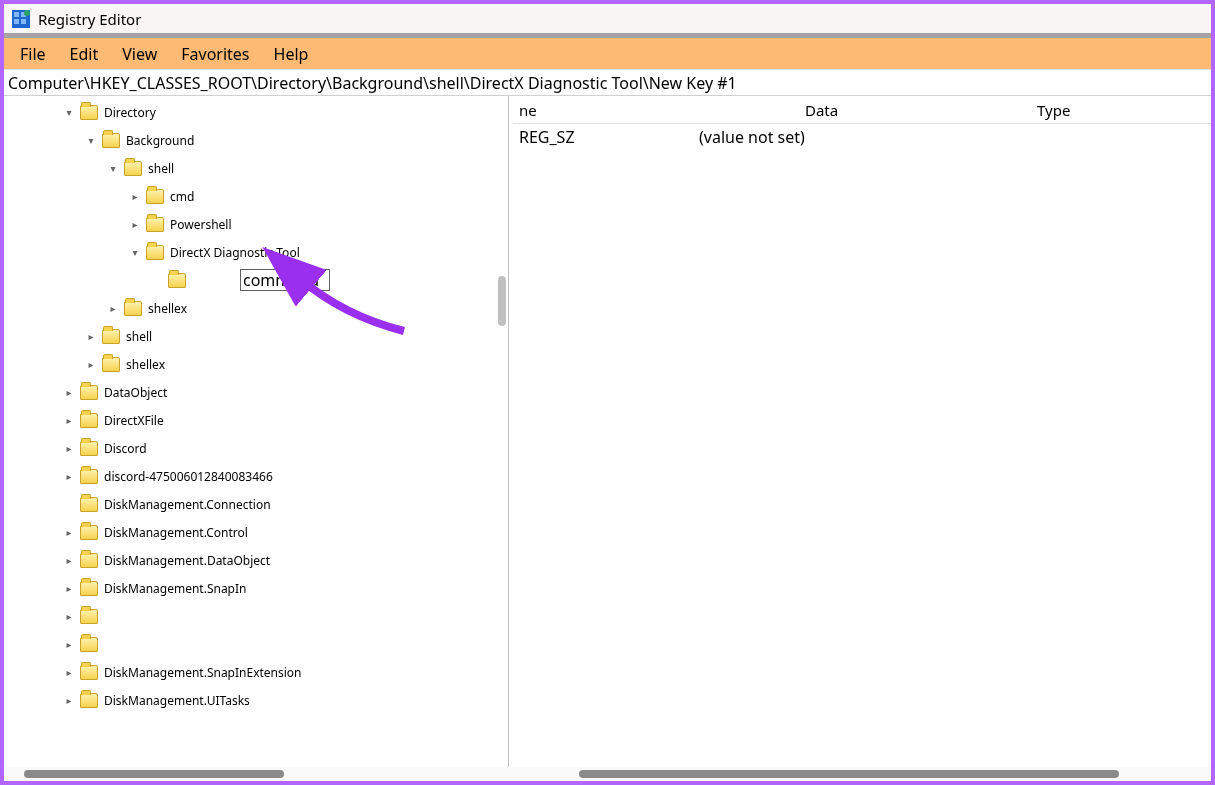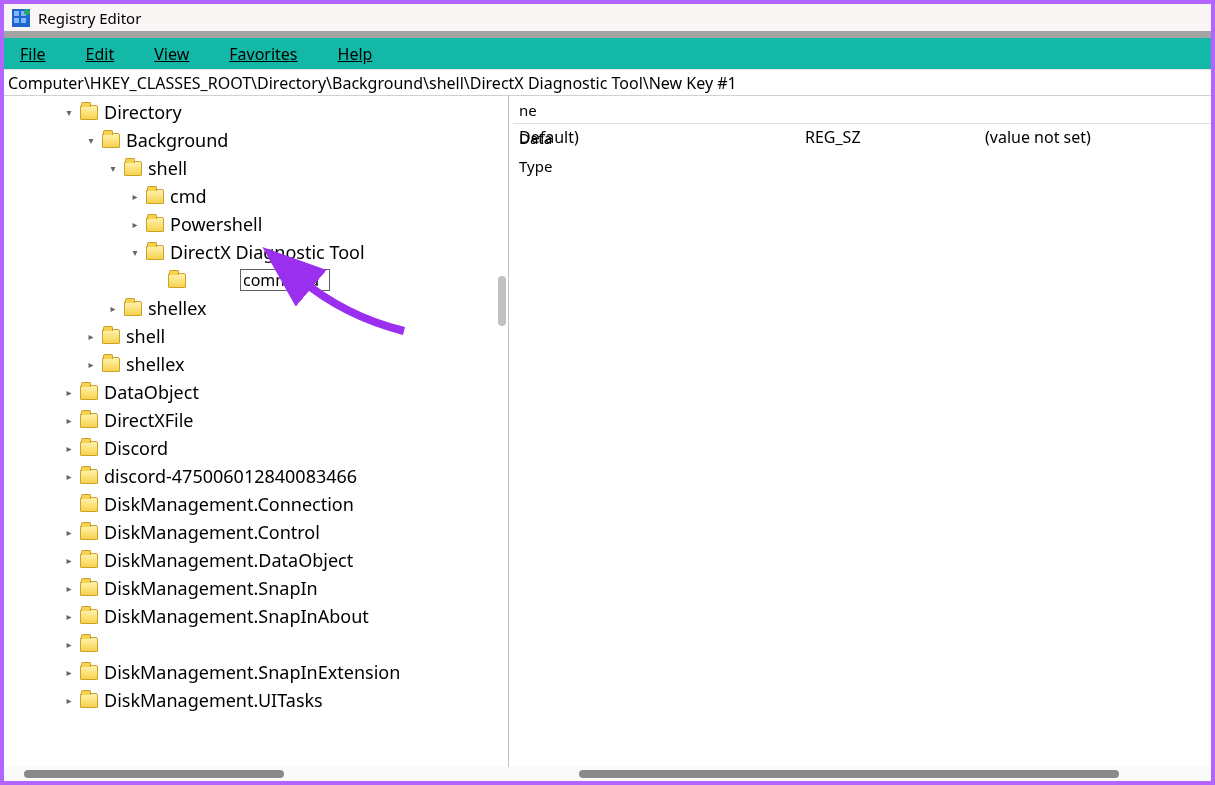--- a/index.html
+++ b/index.html
@@ -1,50 +1,50 @@
 <!DOCTYPE html>
 <html><head>
 <meta charset="utf-8">
 <style>
   * { box-sizing: border-box; margin: 0; padding: 0; }
   html, body { height: 100%; font-family: "Segoe UI", system-ui, sans-serif; font-size: 15px; color: #000; }
   body { display: flex; flex-direction: column; border: 4px solid #b366ff; background: #fff; }
 
   
-  .titlebar { display: flex; align-items: center; gap: 8px; height: 34px; padding: 4px 8px; background: #faf6f6; border-bottom: 7px solid #a3a3a3; }
+  .titlebar { display: flex; align-items: center; gap: 8px; height: 34px; padding: 4px 8px; background: #faf6f6; border-bottom: 5px solid #a3a3a3; }
   .titlebar .app-icon { width: 18px; height: 18px; }
   .titlebar .title { font-size: 15px; }
 
   
-  .menubar { display: flex; gap: 16px; height: 32px; align-items: center; padding: 0 4px; background: #14b8a6; border-bottom: 1px solid #e5e5e5; text-decoration: underline; }
+  .menubar { display: flex; gap: 0; height: 32px; align-items: center; padding: 0 4px; background: #fdba74; border-bottom: 1px solid #e5e5e5; }
   .menubar .menu-item { padding: 4px 12px; cursor: default; font-size: 16px; }
 
   
   .addressbar { height: 26px; padding: 2px 4px; font-size: 16px; background: #fff; border-bottom: 1px solid #d0d0d0; white-space: nowrap; overflow: hidden; }
 
   
   .panes { flex: 1 1 auto; display: flex; overflow: hidden; position: relative; }
   .tree-pane { width: 505px; overflow: auto; border-right: 1px solid #c0c0c0; position: relative; padding-top: 2px; }
   .splitter { width: 4px; background: #fff; cursor: col-resize; }
   .list-pane { flex: 1 1 auto; overflow: auto; position: relative; }
 
   
   .tree ul { list-style: none; padding-left: 0; }
   .tree li { position: relative; white-space: nowrap; }
   .tree .row { display: flex; align-items: center; height: 28px; padding-right: 10px; position: relative; }
   .tree .indent { display:inline-block; height:1px; }
   .tree .twisty { width: 14px; height: 14px; display: inline-flex; align-items: center; justify-content: center; margin-right: 4px; font-size: 10px; color:#666; cursor: default; }
   .tree .twisty.empty { visibility: hidden; }
   .tree .folder-icon { width: 18px; height: 15px; margin-right: 6px; display:inline-block; background: linear-gradient(#fff2b0,#f6d24e); border: 1px solid #c9a227; border-radius: 2px 2px 1px 1px; position:relative;}
   .tree .folder-icon::before{content:"";position:absolute;top:-4px;left:0;width:8px;height:4px;background:#f6d24e;border:1px solid #c9a227;border-bottom:none;border-radius:2px 2px 0 0;}
-  .tree .label { font-size: 18px; }
+  .tree .label { font-size: 12px; }
   .tree input.rename { font-size: 16px; font-family: inherit; padding: 0 2px; border: 1px solid #606060; width: 90px; height: 22px; outline:none;margin-left:48px; }
 
   
-  .list-headers { display:flex; height:28px; border-bottom:1px solid #e0e0e0; font-size:15px;flex-direction:column; }
+  .list-headers { display:flex; height:28px; border-bottom:1px solid #e0e0e0; font-size:15px; }
   .list-headers .col { padding:4px 6px; }
   .list-row { display:flex; height:26px; font-size:16px; }
   .list-row .col { padding:2px 6px; }
   .col-name { width: 286px; }
   .col-type { width: 180px; }
   .col-data { flex: 1; }
 
   
   .arrow-annot { position:absolute; pointer-events:none; }
   .arrow-annot svg { overflow: visible; }
@@ -249,21 +249,20 @@
               <span class="twisty">▸</span>
               <span class="folder-icon"></span>
               <span class="label">DiskManagement.SnapIn</span>
             </div>
           </li>
         <li>
             <div class="row">
               <span class="indent" style="width:58px"></span>
               <span class="twisty">▸</span>
               <span class="folder-icon"></span>
-              <span class="label">DiskManagement.SnapInAbout</span>
             </div>
           </li>
         <li>
             <div class="row">
               <span class="indent" style="width:58px"></span>
               <span class="twisty">▸</span>
               <span class="folder-icon"></span>
             </div>
           </li>
         <li>
@@ -301,21 +300,20 @@
 
   <div class="splitter"></div>
 
   <div class="list-pane">
     <div class="list-headers">
       <div class="col col-name">ne</div>
       <div class="col col-data">Data</div>
       <div class="col col-type">Type</div>
     </div>
     <div class="list-row">
-      <div class="col col-name">Default)</div>
       <div class="col col-type">REG_SZ</div>
       <div class="col col-data">(value not set)</div>
     </div>
   </div>
 </div>
 
 <div class="bottom-bars">
   <div class="hbar left">
       <div class="thumb" style="width:260px"></div>
     </div>

